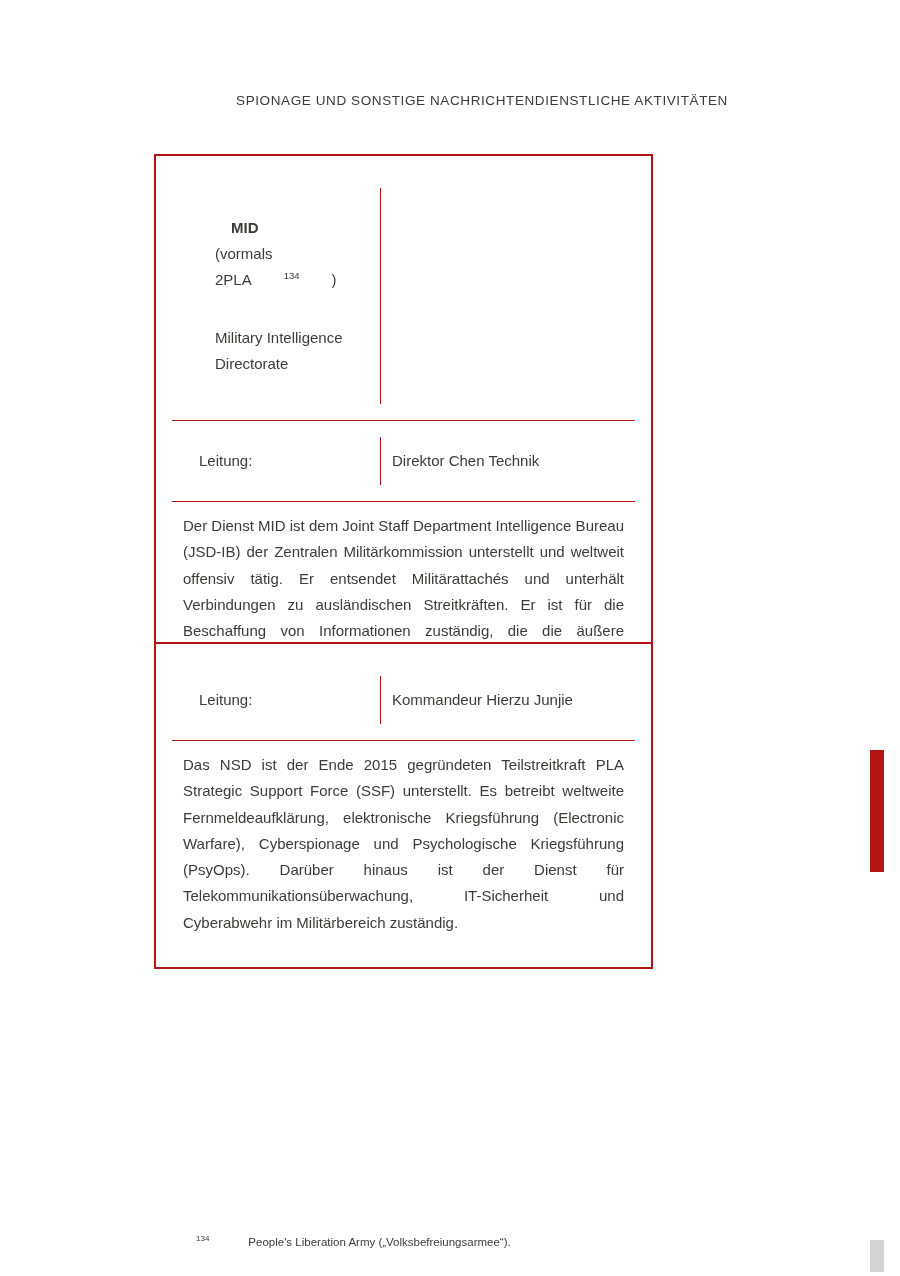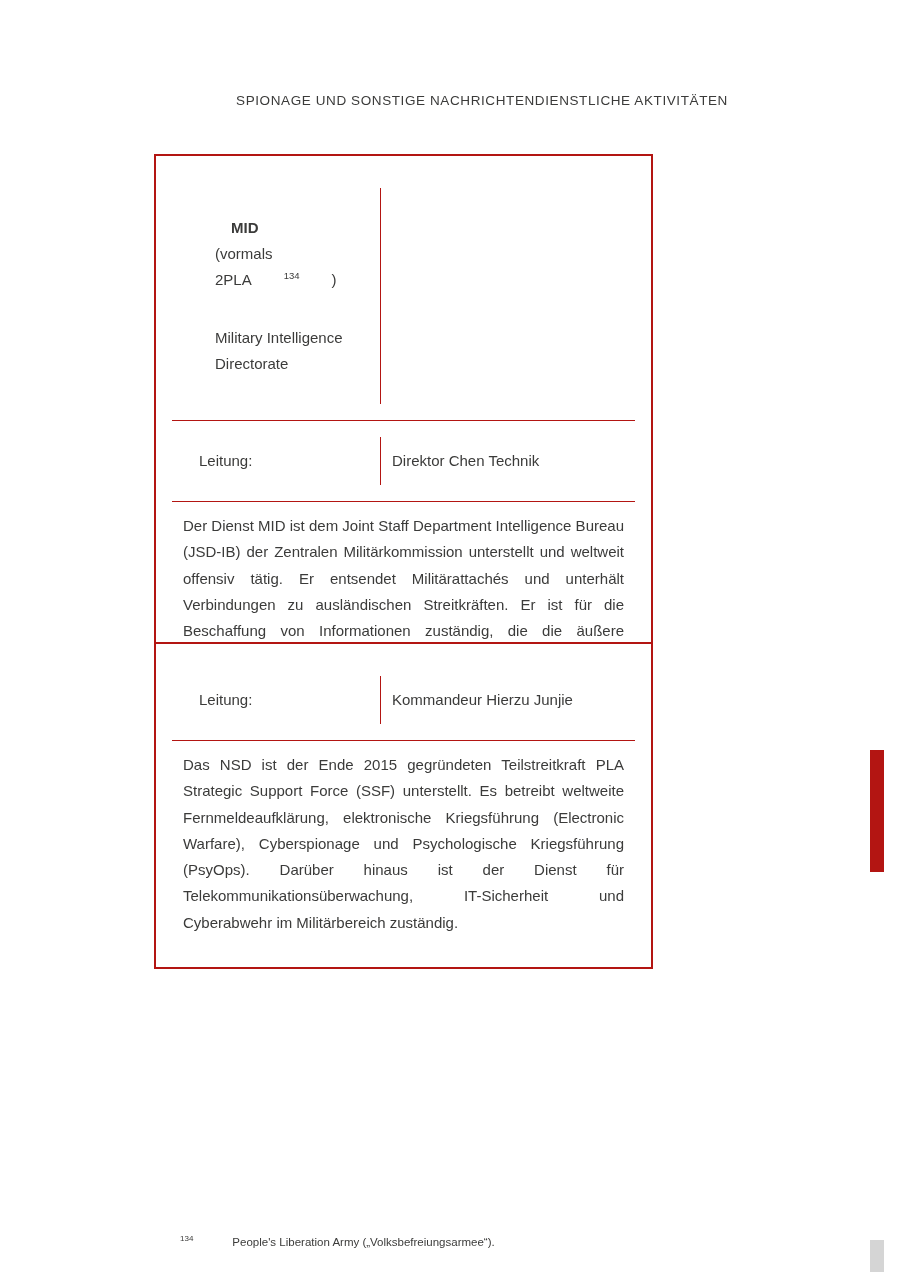--- a/index.html
+++ b/index.html
@@ -67,21 +67,21 @@
   .side-tab{
     position:absolute;
     left:838px;
     top:718px;
     width:60px;
     height:122px;
     background:var(--red);
   }
   .footnote{
     position:absolute;
-    left:116px;
+    left:132px;
     top:1188px;
     font-size:11.5px;
     color:var(--text);
     text-align:center;
   }
   .footnote sup{
     font-size:8px;
     vertical-align:super;
     margin-right:7px;
     line-height:0;

